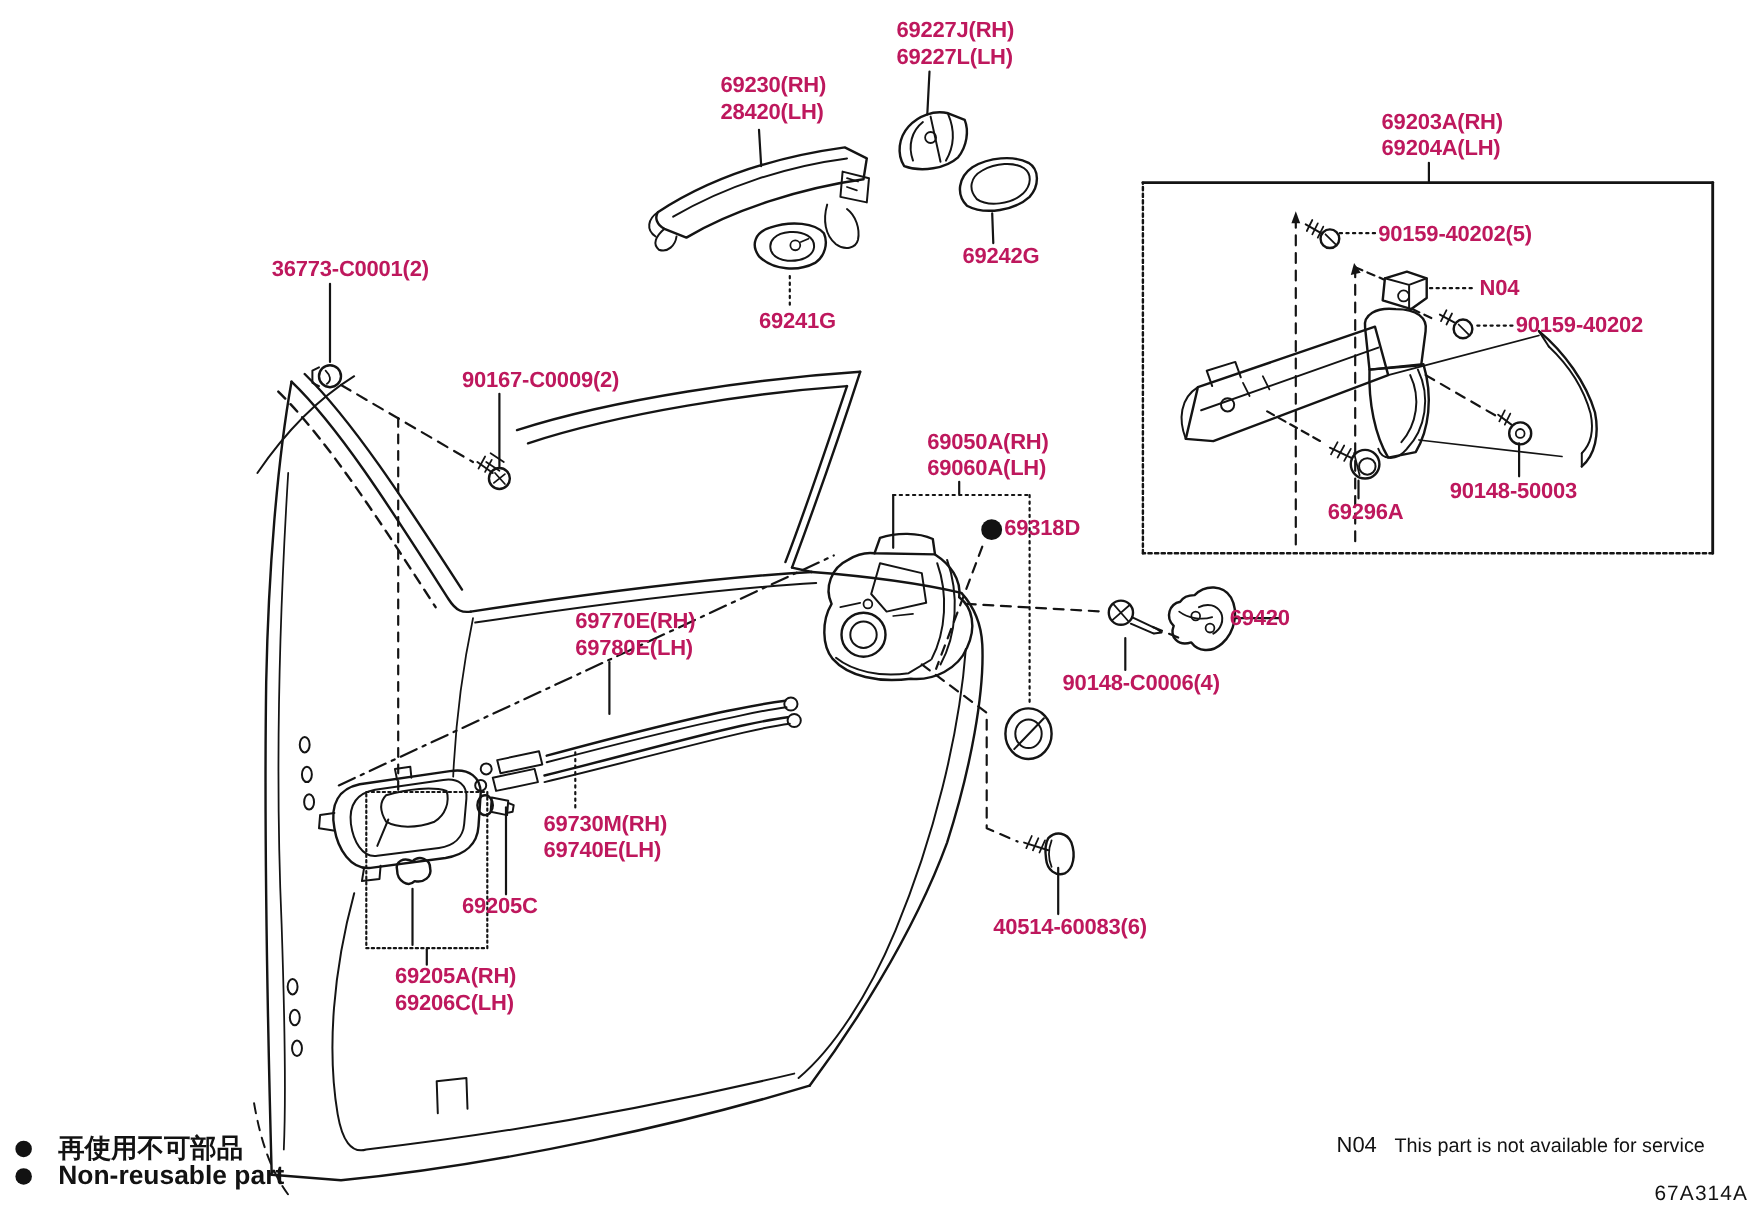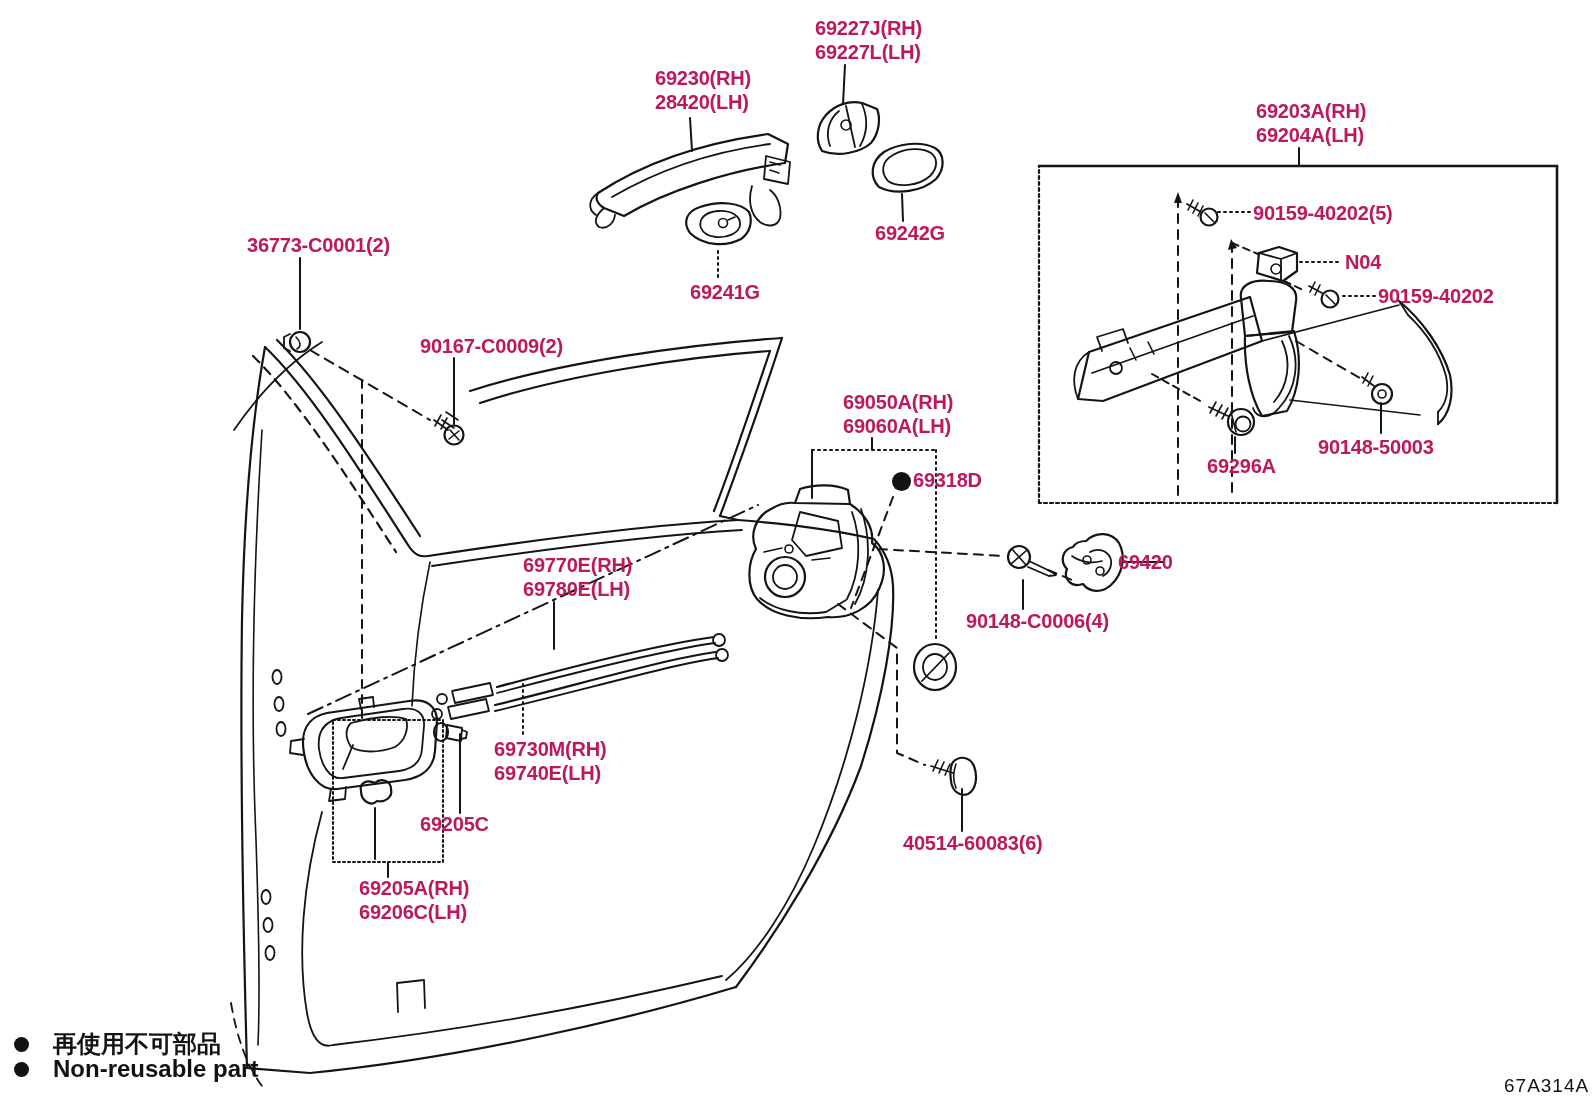--- a/index.html
+++ b/index.html
@@ -310,16 +310,19 @@
 
 <div class="legend-row" style="left:14px;top:1028px">
   <span class="legend-dot"></span>
   <span>再使用不可部品</span>
 </div>
 <div class="legend-row" style="left:14px;top:1055px">
   <span class="legend-dot"></span>
   <span>Non-reusable part</span>
 </div>
 
+<div class="note" style="left:1215px;top:1030px">
+  <span class="ncode">N04</span><span>This part is not available for service</span>
+</div>
 
 <div class="diagram-code" style="left:1504px;top:1075px">67A314A</div>
 
 </div>
 
 </body></html>

